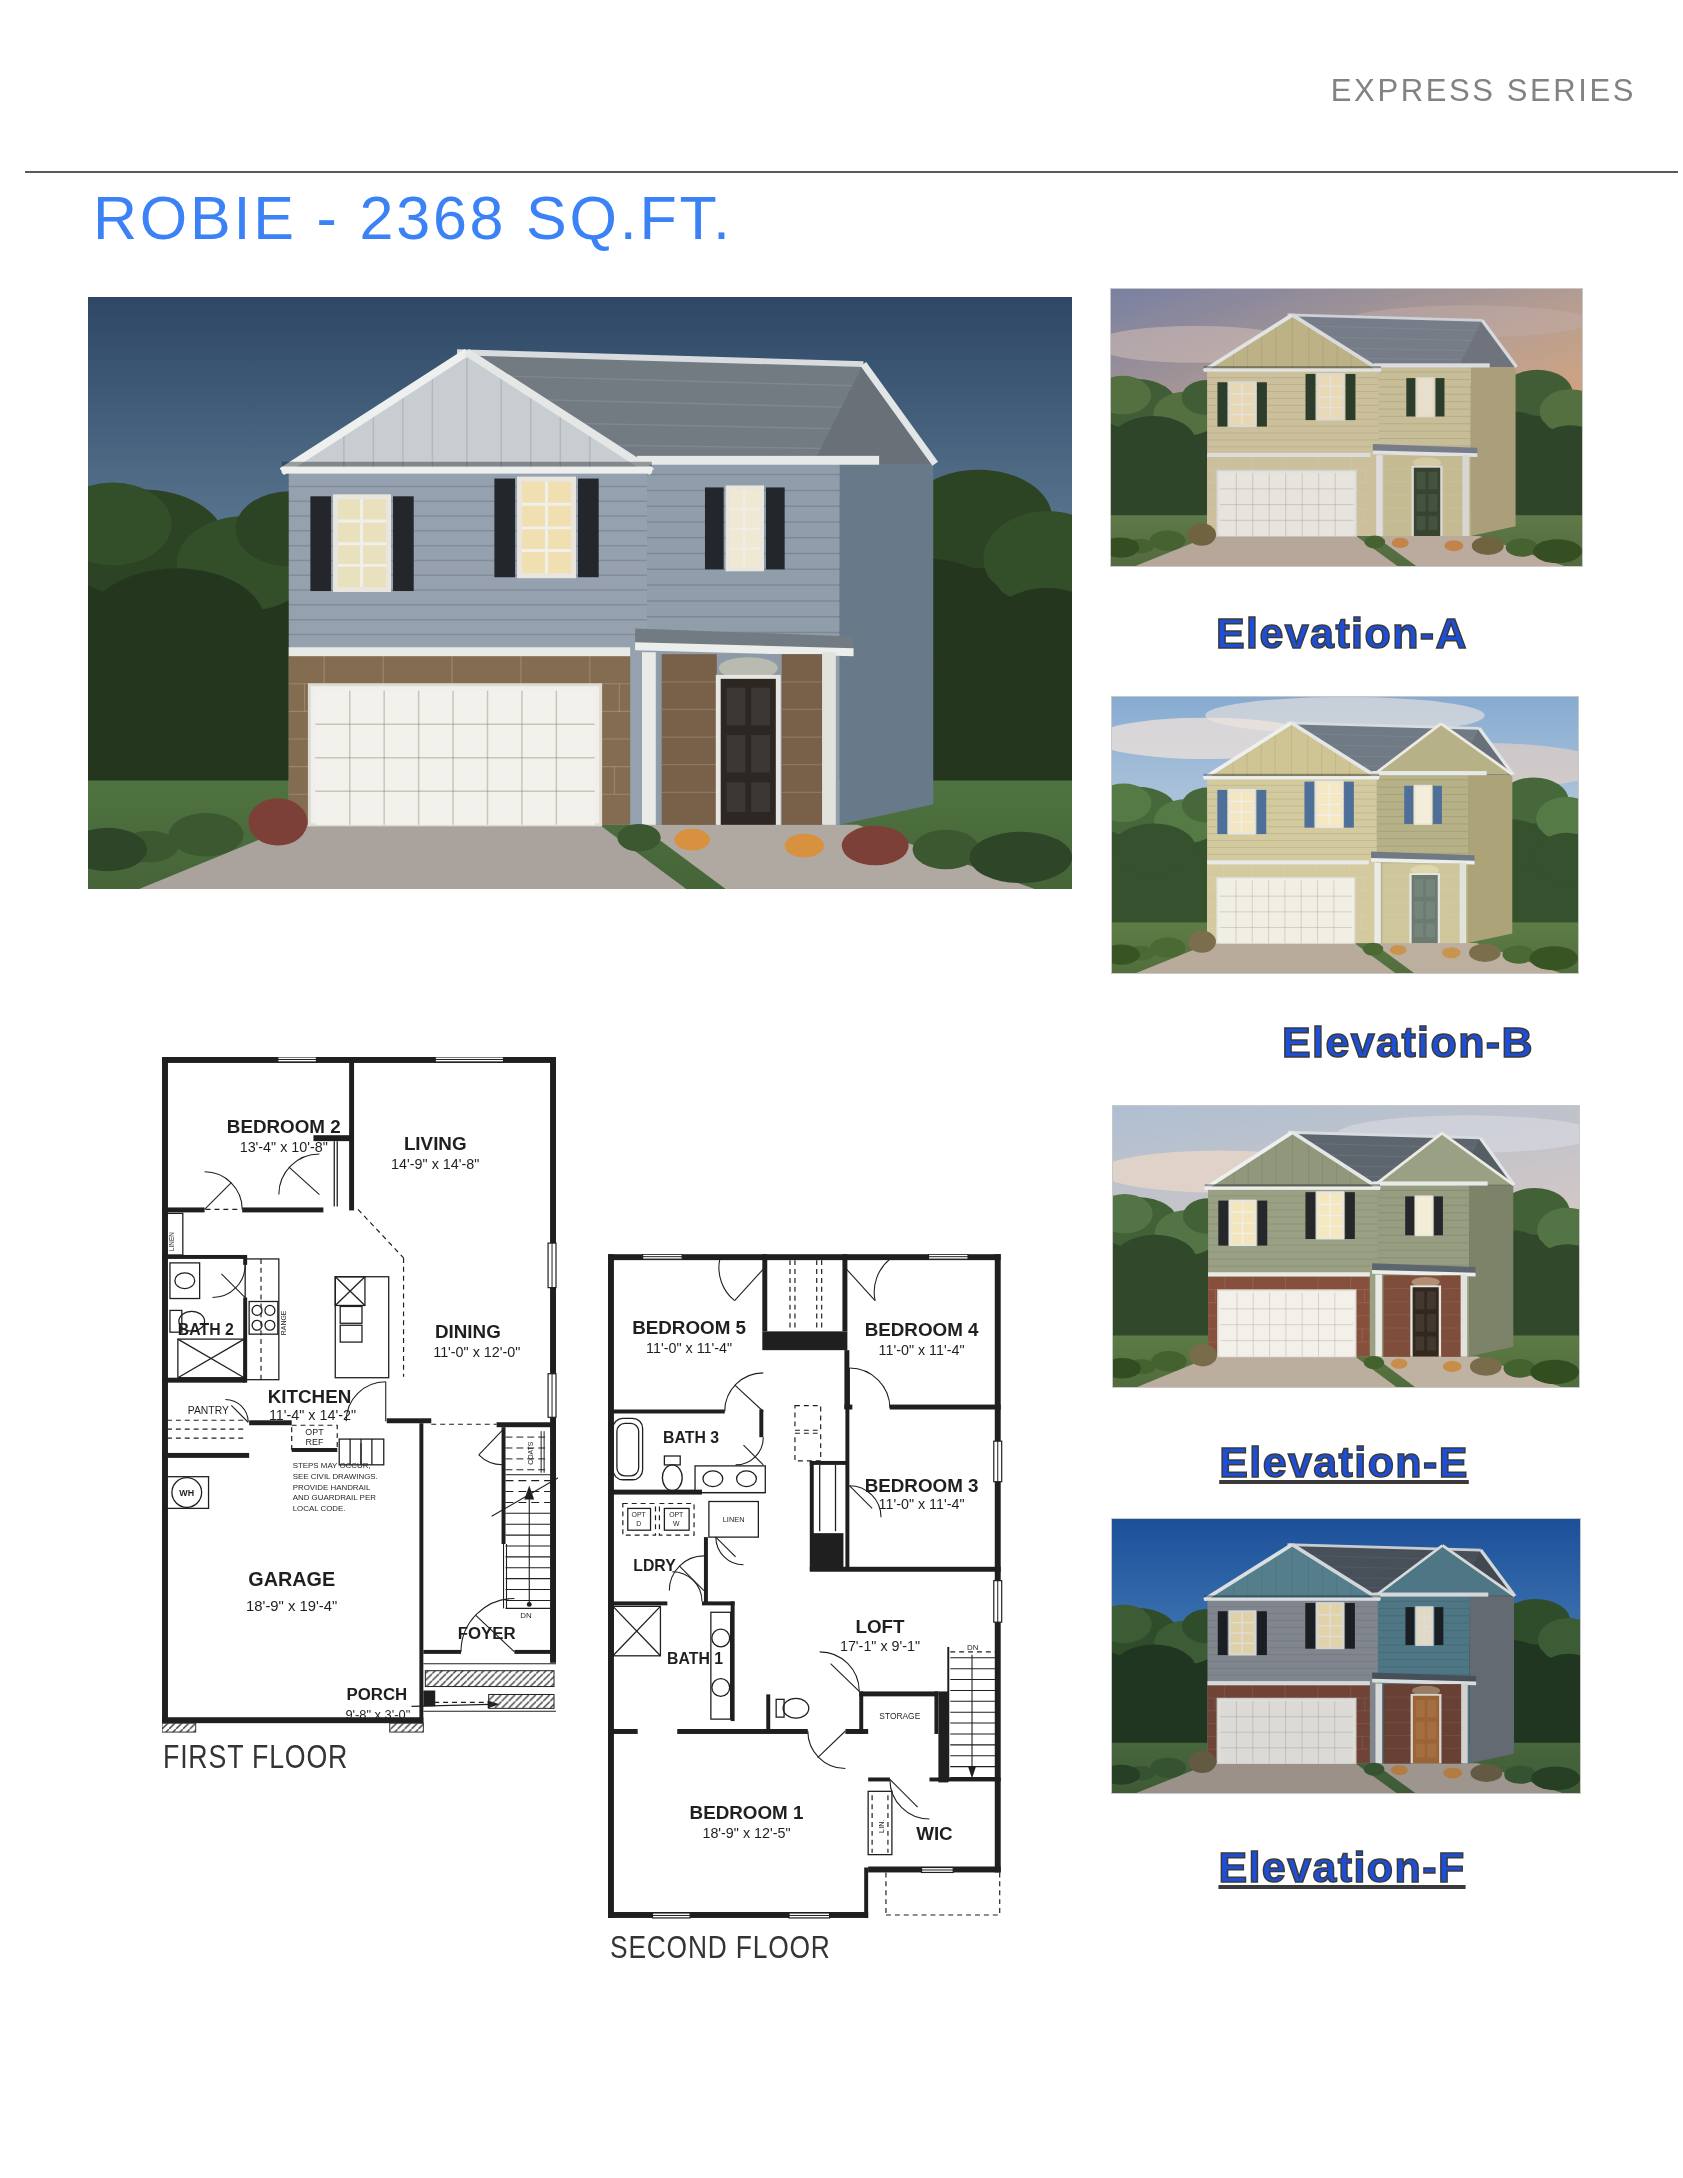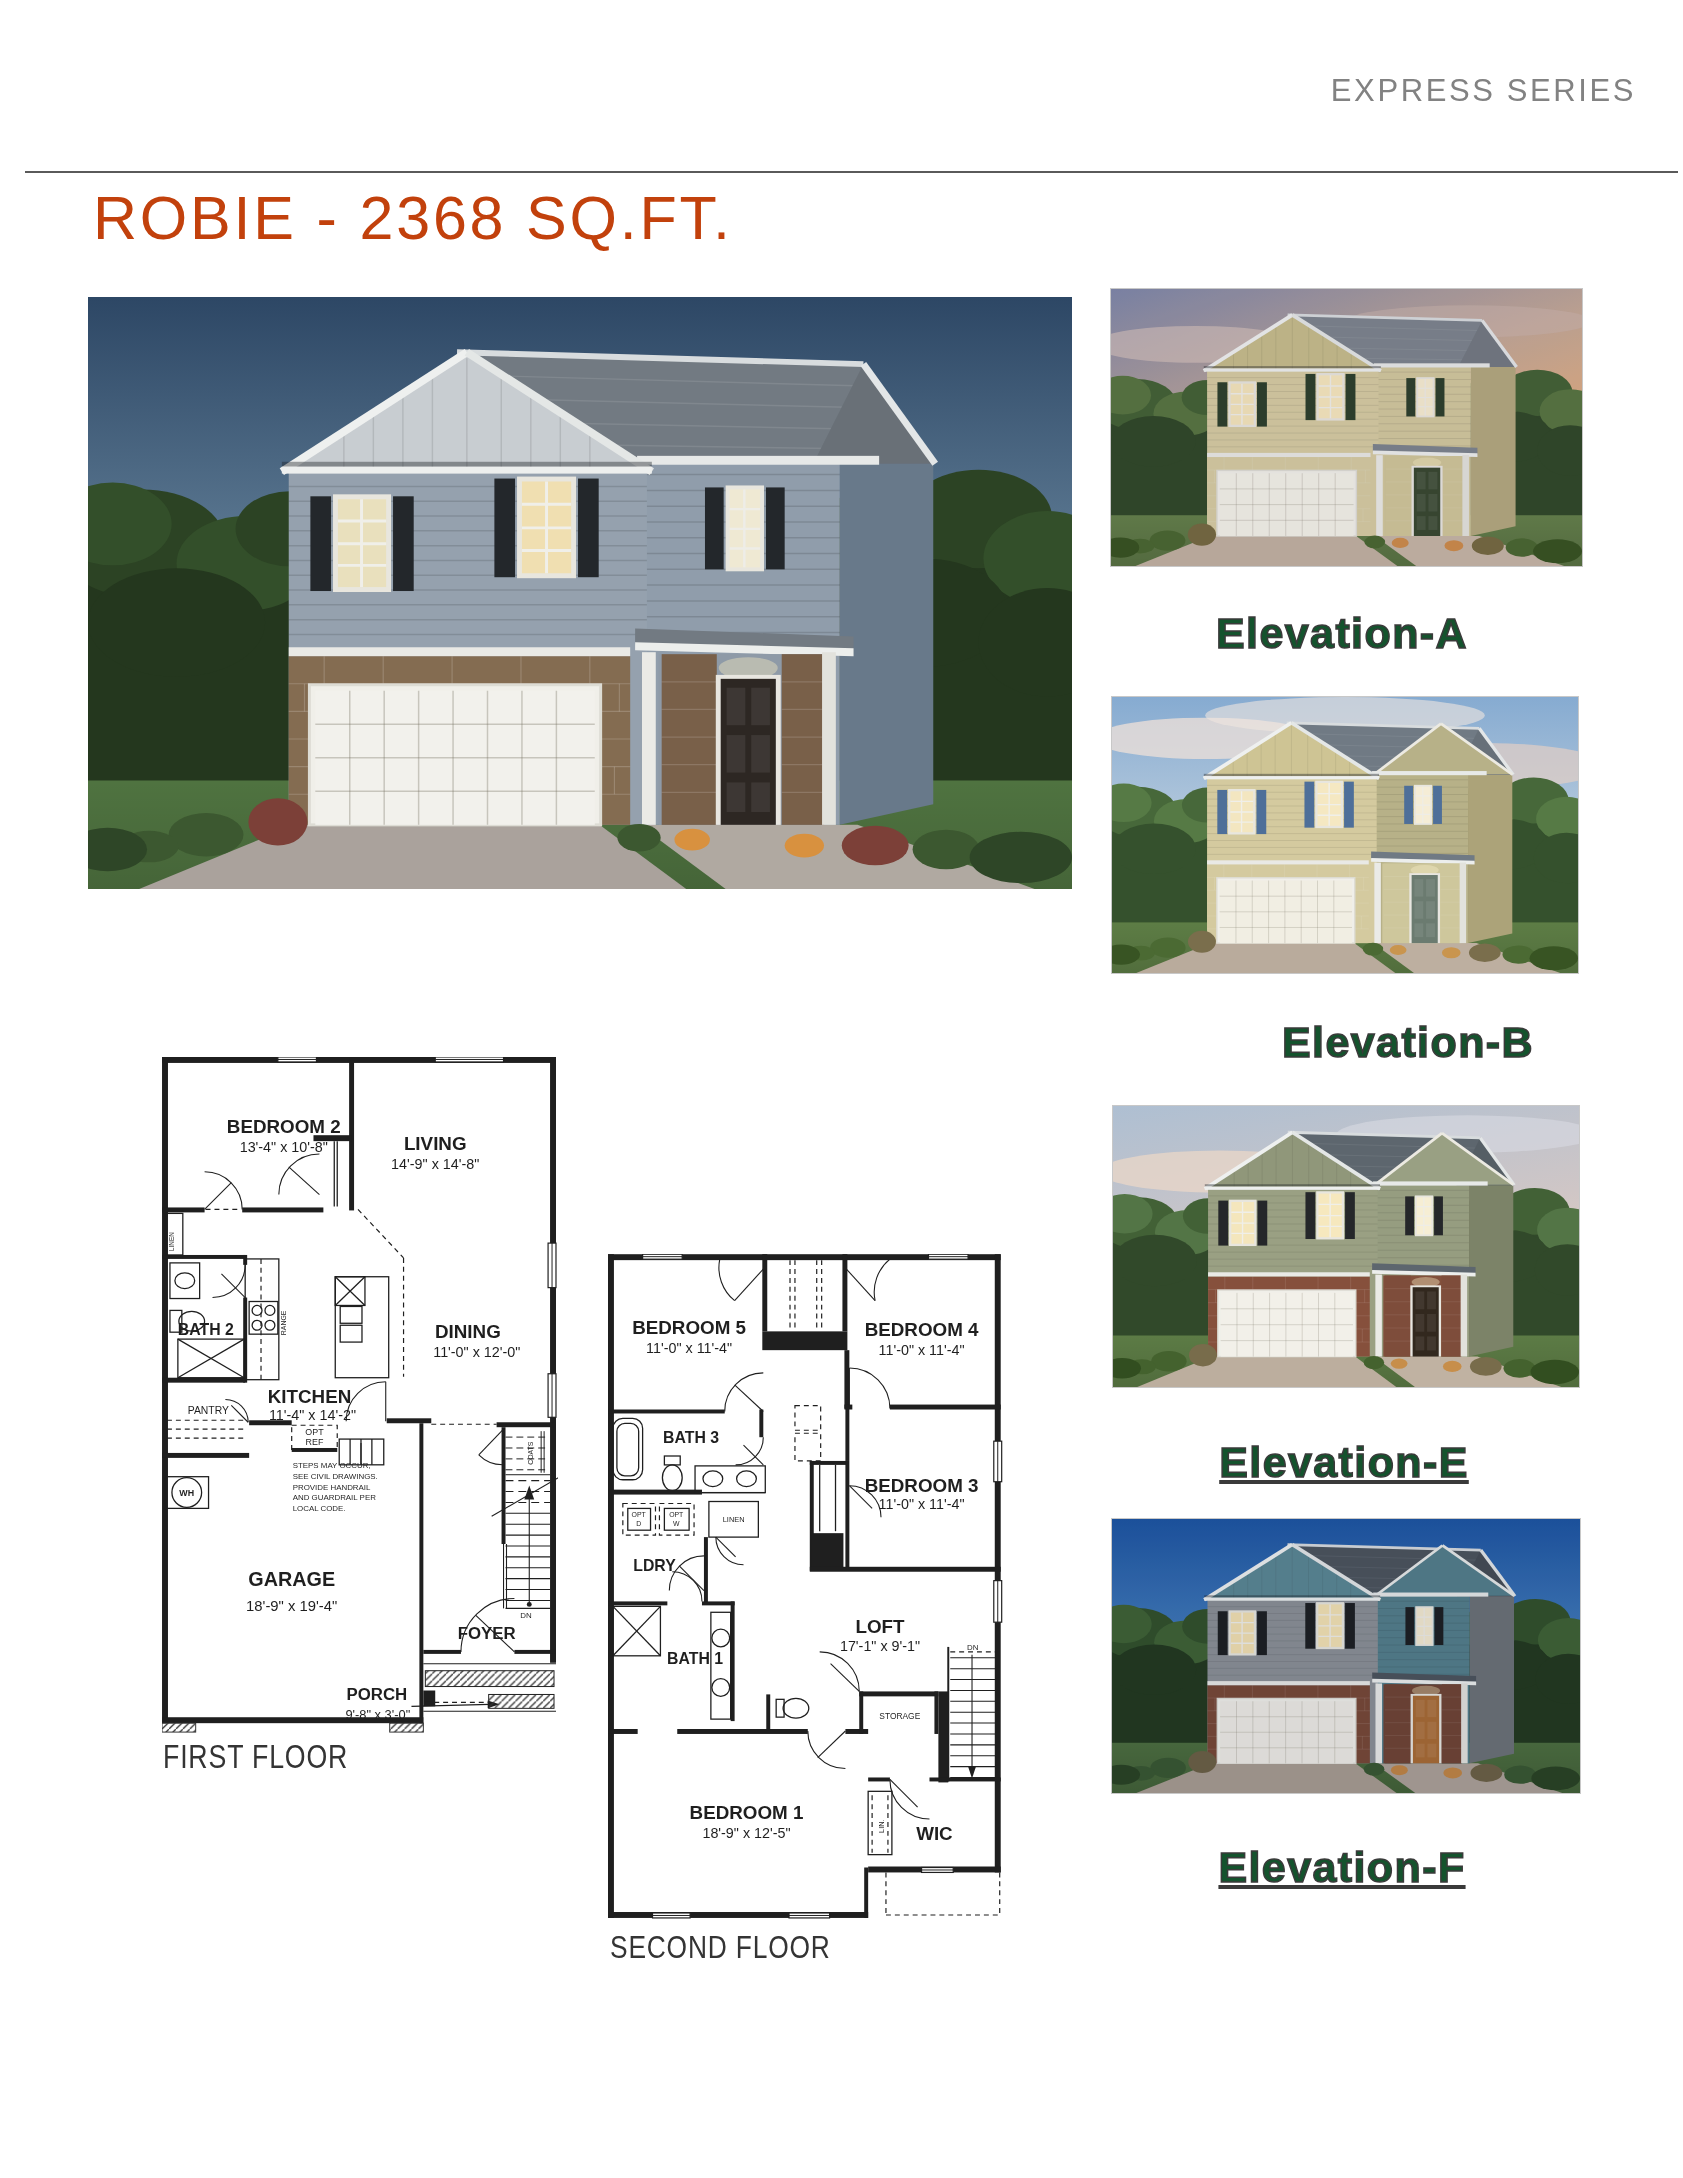--- a/index.html
+++ b/index.html
@@ -1,22 +1,22 @@
 <!DOCTYPE html>
 <html><head>
 <meta charset="utf-8">
 <style>
   html,body{margin:0;padding:0;background:#ffffff;}
   #page{position:relative;width:1683px;height:2178px;background:#ffffff;overflow:hidden;
         font-family:"Liberation Sans",sans-serif;margin-top:28px;}
   .abs{position:absolute;}
   #hdr{position:absolute;right:47px;top:45px;font-size:31px;color:#828282;letter-spacing:2.6px;}
   #rule{position:absolute;left:25px;top:143px;width:1653px;height:2px;background:#5a5a5a;}
-  #title{position:absolute;left:93px;top:155px;font-size:61px;color:#c2410c;letter-spacing:2.8px;}
-  .elab{position:absolute;font-weight:bold;color:#14532d;-webkit-text-stroke:1.5px #3a3a3a;
+  #title{position:absolute;left:93px;top:155px;font-size:61px;color:#3b82f6;letter-spacing:2.8px;}
+  .elab{position:absolute;font-weight:bold;color:#1d4ed8;-webkit-text-stroke:1.5px #3a3a3a;
         transform:translateX(-50%);white-space:nowrap;}
   .photo{position:absolute;display:block;}
   .thumb{outline:1px solid #c8c8c8;}
   .floorlab{position:absolute;font-size:33px;color:#343434;letter-spacing:1px;transform:scaleX(0.81);transform-origin:0 0;white-space:nowrap;}
 </style>
 </head>
 <body>
 <div id="page">
   <div id="hdr">EXPRESS SERIES</div>
   <div id="rule"></div>

